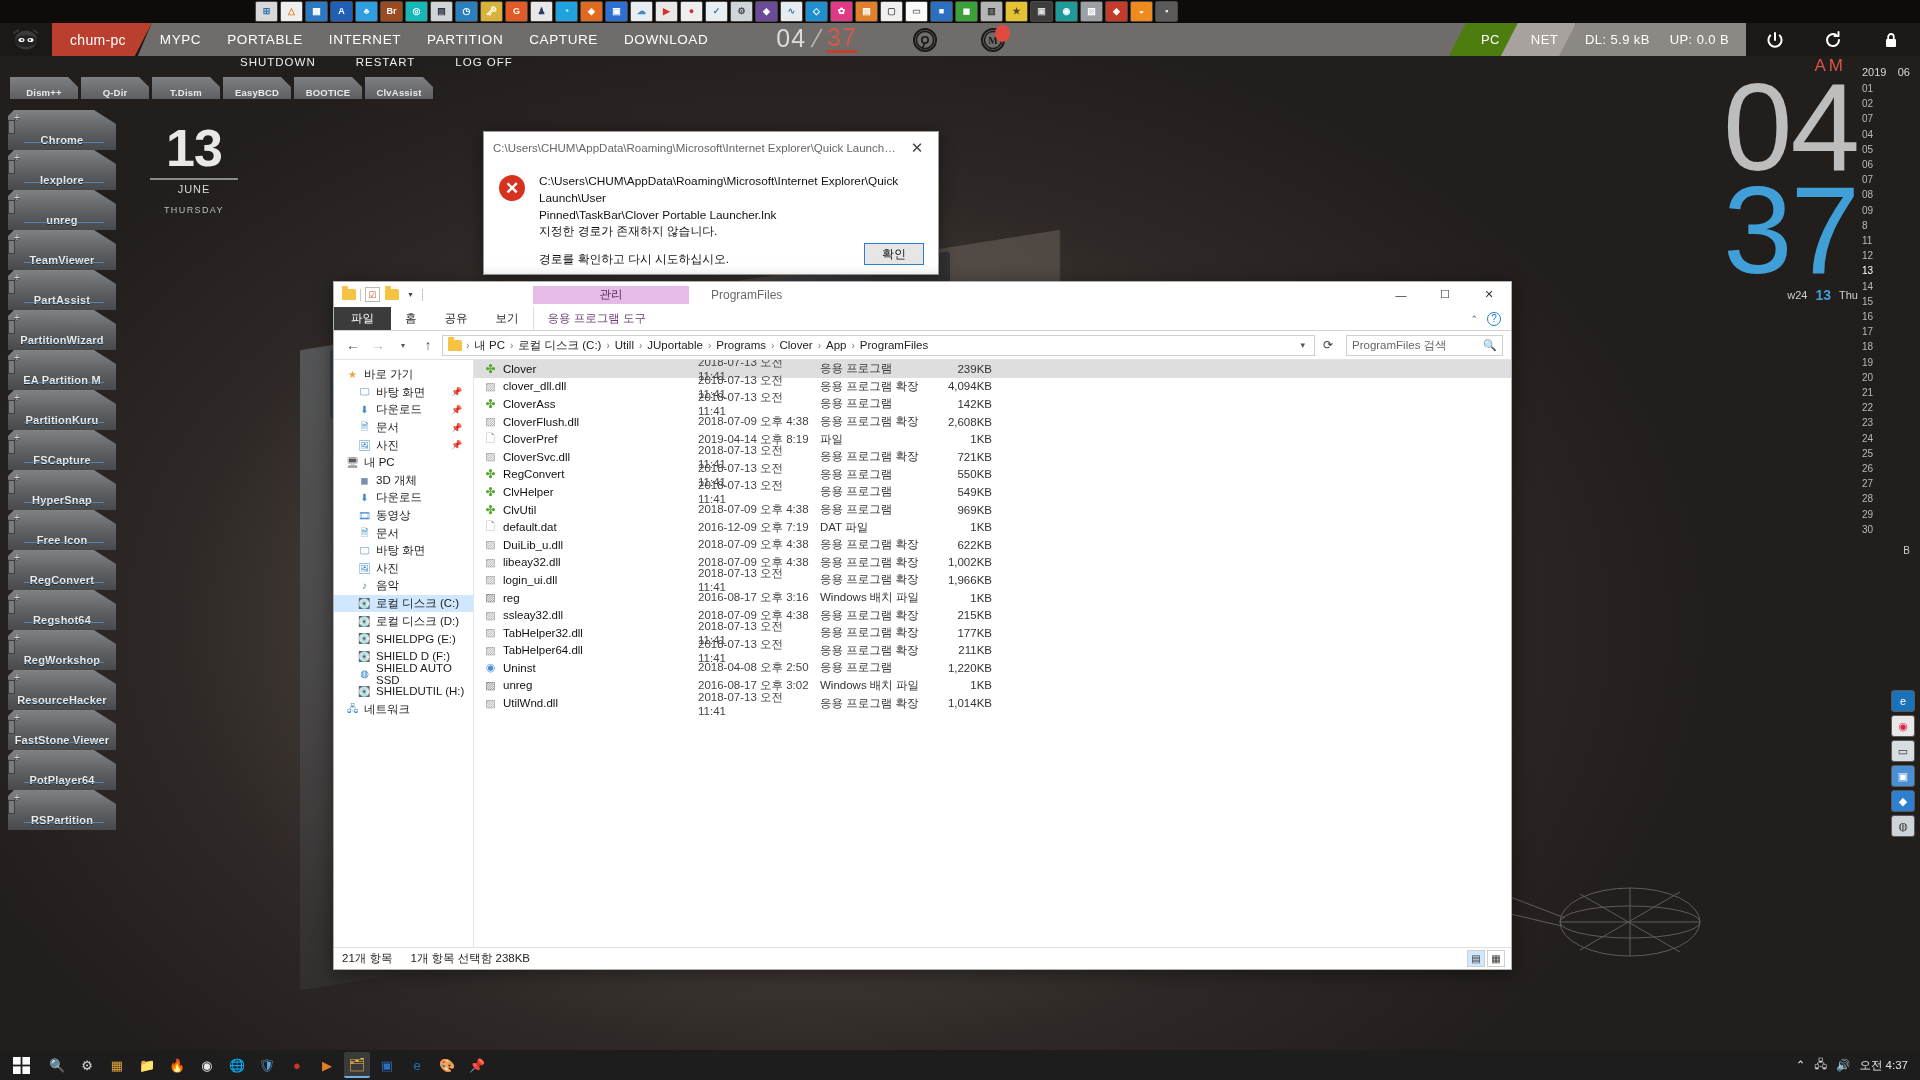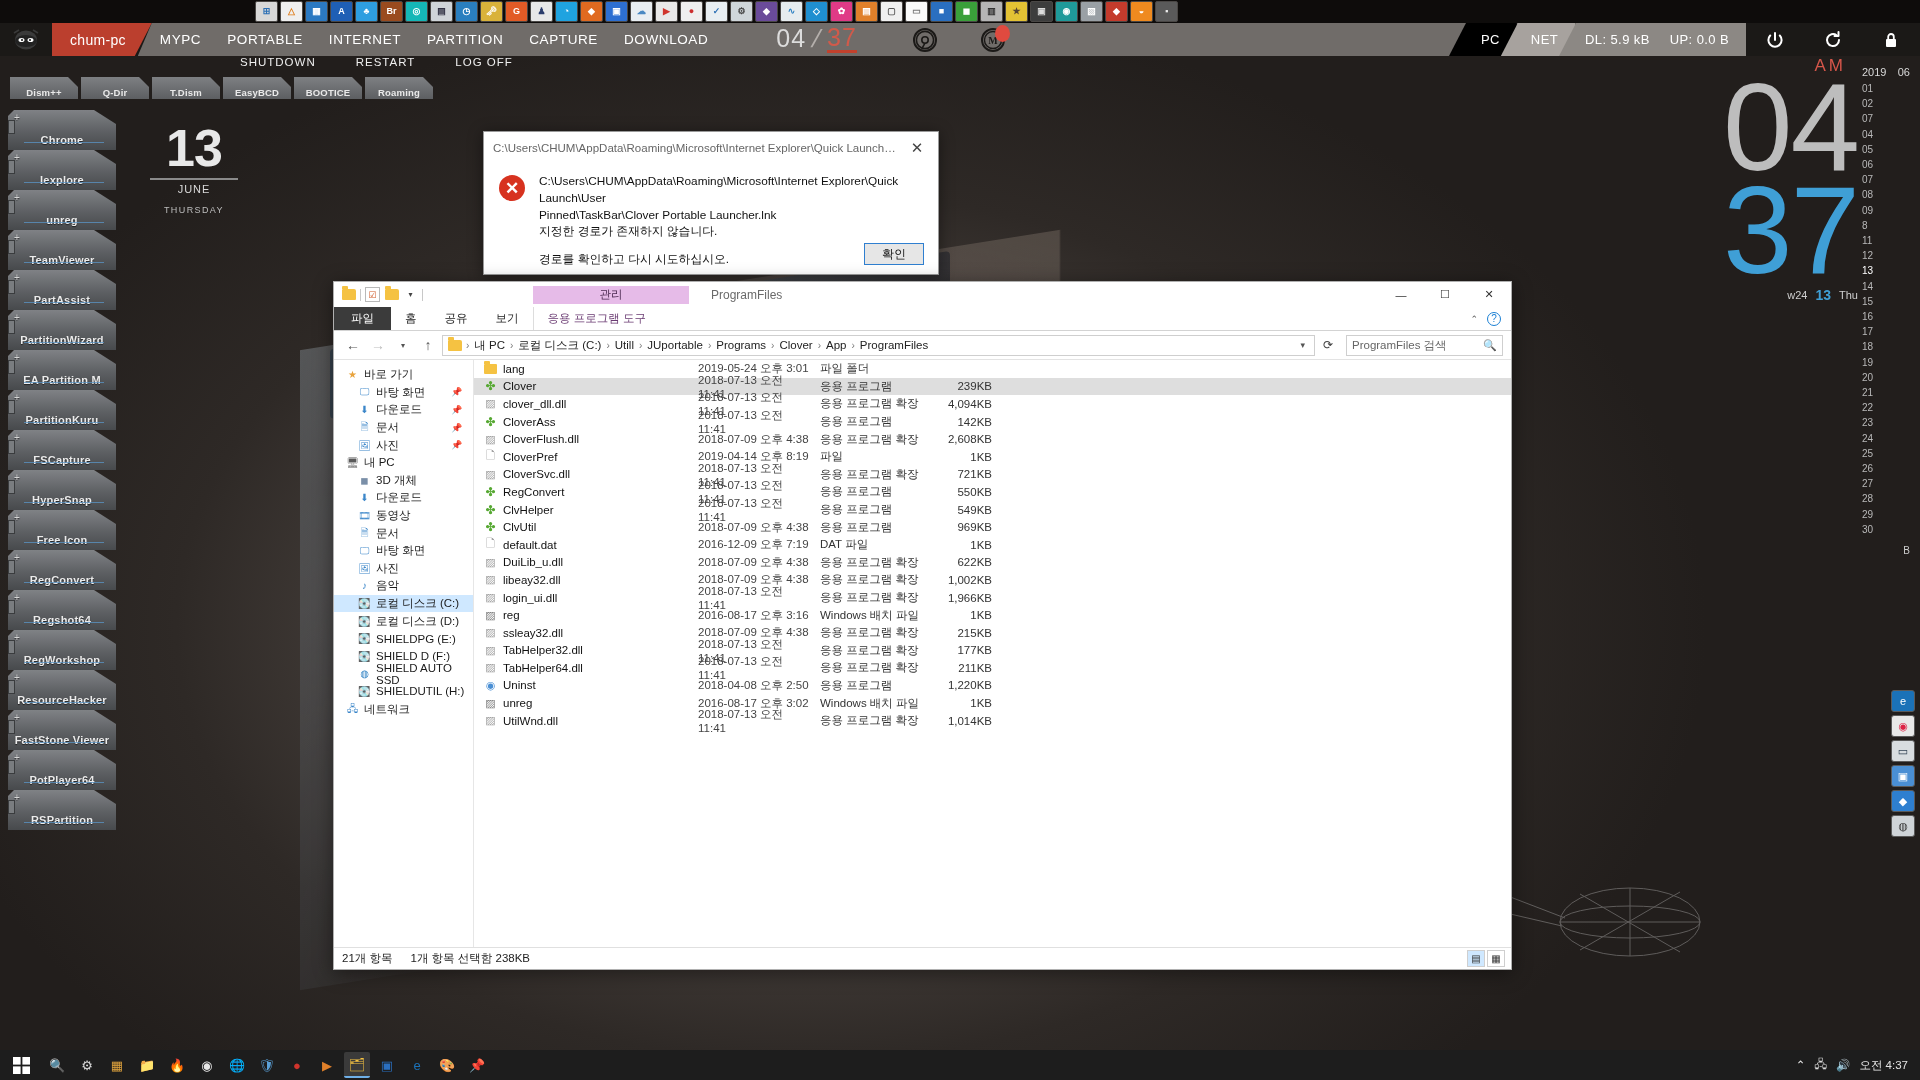--- a/index.html
+++ b/index.html
@@ -91,21 +91,21 @@
     font-size:13px;color:#1b1917; font-weight:bold; position:relative;
   }
   .badge-dot{ position:absolute; right:-7px; top:-5px; width:15px;height:17px;border-radius:50%; background:#e04a3f;}
   #sysinfo{
     display:flex; align-items:center; color:#fff;
   }
   .si-seg{
     display:flex;align-items:center; height:33px; padding:0 17px;
     font-size:13px; letter-spacing:.4px;
   }
-  .si-pc{ background:#000000; padding-left:32px; clip-path: polygon(17px 0,100% 0,100% 100%,0 100%); }
+  .si-pc{ background:#4d7c0f; padding-left:32px; clip-path: polygon(17px 0,100% 0,100% 100%,0 100%); }
   .si-usage{ background:#8c8884; padding-left:26px; gap:18px; clip-path: polygon(17px 0,100% 0,100% 100%,0 100%); margin-left:-16px;}
   .si-net{ background:#a7a29e; padding-left:30px; clip-path: polygon(17px 0,100% 0,100% 100%,0 100%); margin-left:-16px;}
   .si-dl{ background:#8c8884; padding-left:26px; gap:20px; clip-path: polygon(17px 0,100% 0,100% 100%,0 100%); margin-left:-16px;}
   #rightbtns{ display:flex; align-items:center; background:#1b1917; }
   .rbtn{ width:58px;height:33px; display:flex;align-items:center;justify-content:center; cursor:pointer;}
   .rbtn svg{ display:block; }
 
   
   #powerrow{
     position:absolute; left:240px; top:56px; height:18px;
@@ -425,21 +425,21 @@
   <span>RESTART</span>
   <span>LOG OFF</span>
 </div>
 
 <div id="tooltabs">
   <div class="ttab">Dism++</div>
   <div class="ttab">Q-Dir</div>
   <div class="ttab">T.Dism</div>
   <div class="ttab">EasyBCD</div>
   <div class="ttab">BOOTICE</div>
-  <div class="ttab">Roaming</div>
+  <div class="ttab">ClvAssist</div>
 </div>
 
 <div id="launchers">
     <div class="lbtn">
       <span class="plus">+</span>
       <span>Chrome</span>
     </div>
     <div class="lhandle" style="top: 10px;"></div>
     <div class="lbtn">
       <span class="plus">+</span>
@@ -765,29 +765,20 @@
           <span class="gi" style="color: rgb(138, 138, 138);">💽</span>
           <span>SHIELDUTIL (H:)</span>
         </div>
         <div class="nvi l1">
           <span class="gi" style="color: rgb(59, 134, 201);">🖧</span>
           <span>네트워크</span>
         </div>
       </div>
     <div id="ex-list">
       <div id="ex-rows">
-          <div class="row">
-            <div class="c1">
-              <span class="fi folder"></span>
-              <span>lang</span>
-            </div>
-            <div class="c2">2019-05-24 오후 3:01</div>
-            <div class="c3">파일 폴더</div>
-            <div class="c4"></div>
-          </div>
           <div class="row sel">
             <div class="c1">
               <span class="fi clover">✤</span>
               <span>Clover</span>
             </div>
             <div class="c2">2018-07-13 오전 11:41</div>
             <div class="c3">응용 프로그램</div>
             <div class="c4">239KB</div>
           </div>
           <div class="row">

